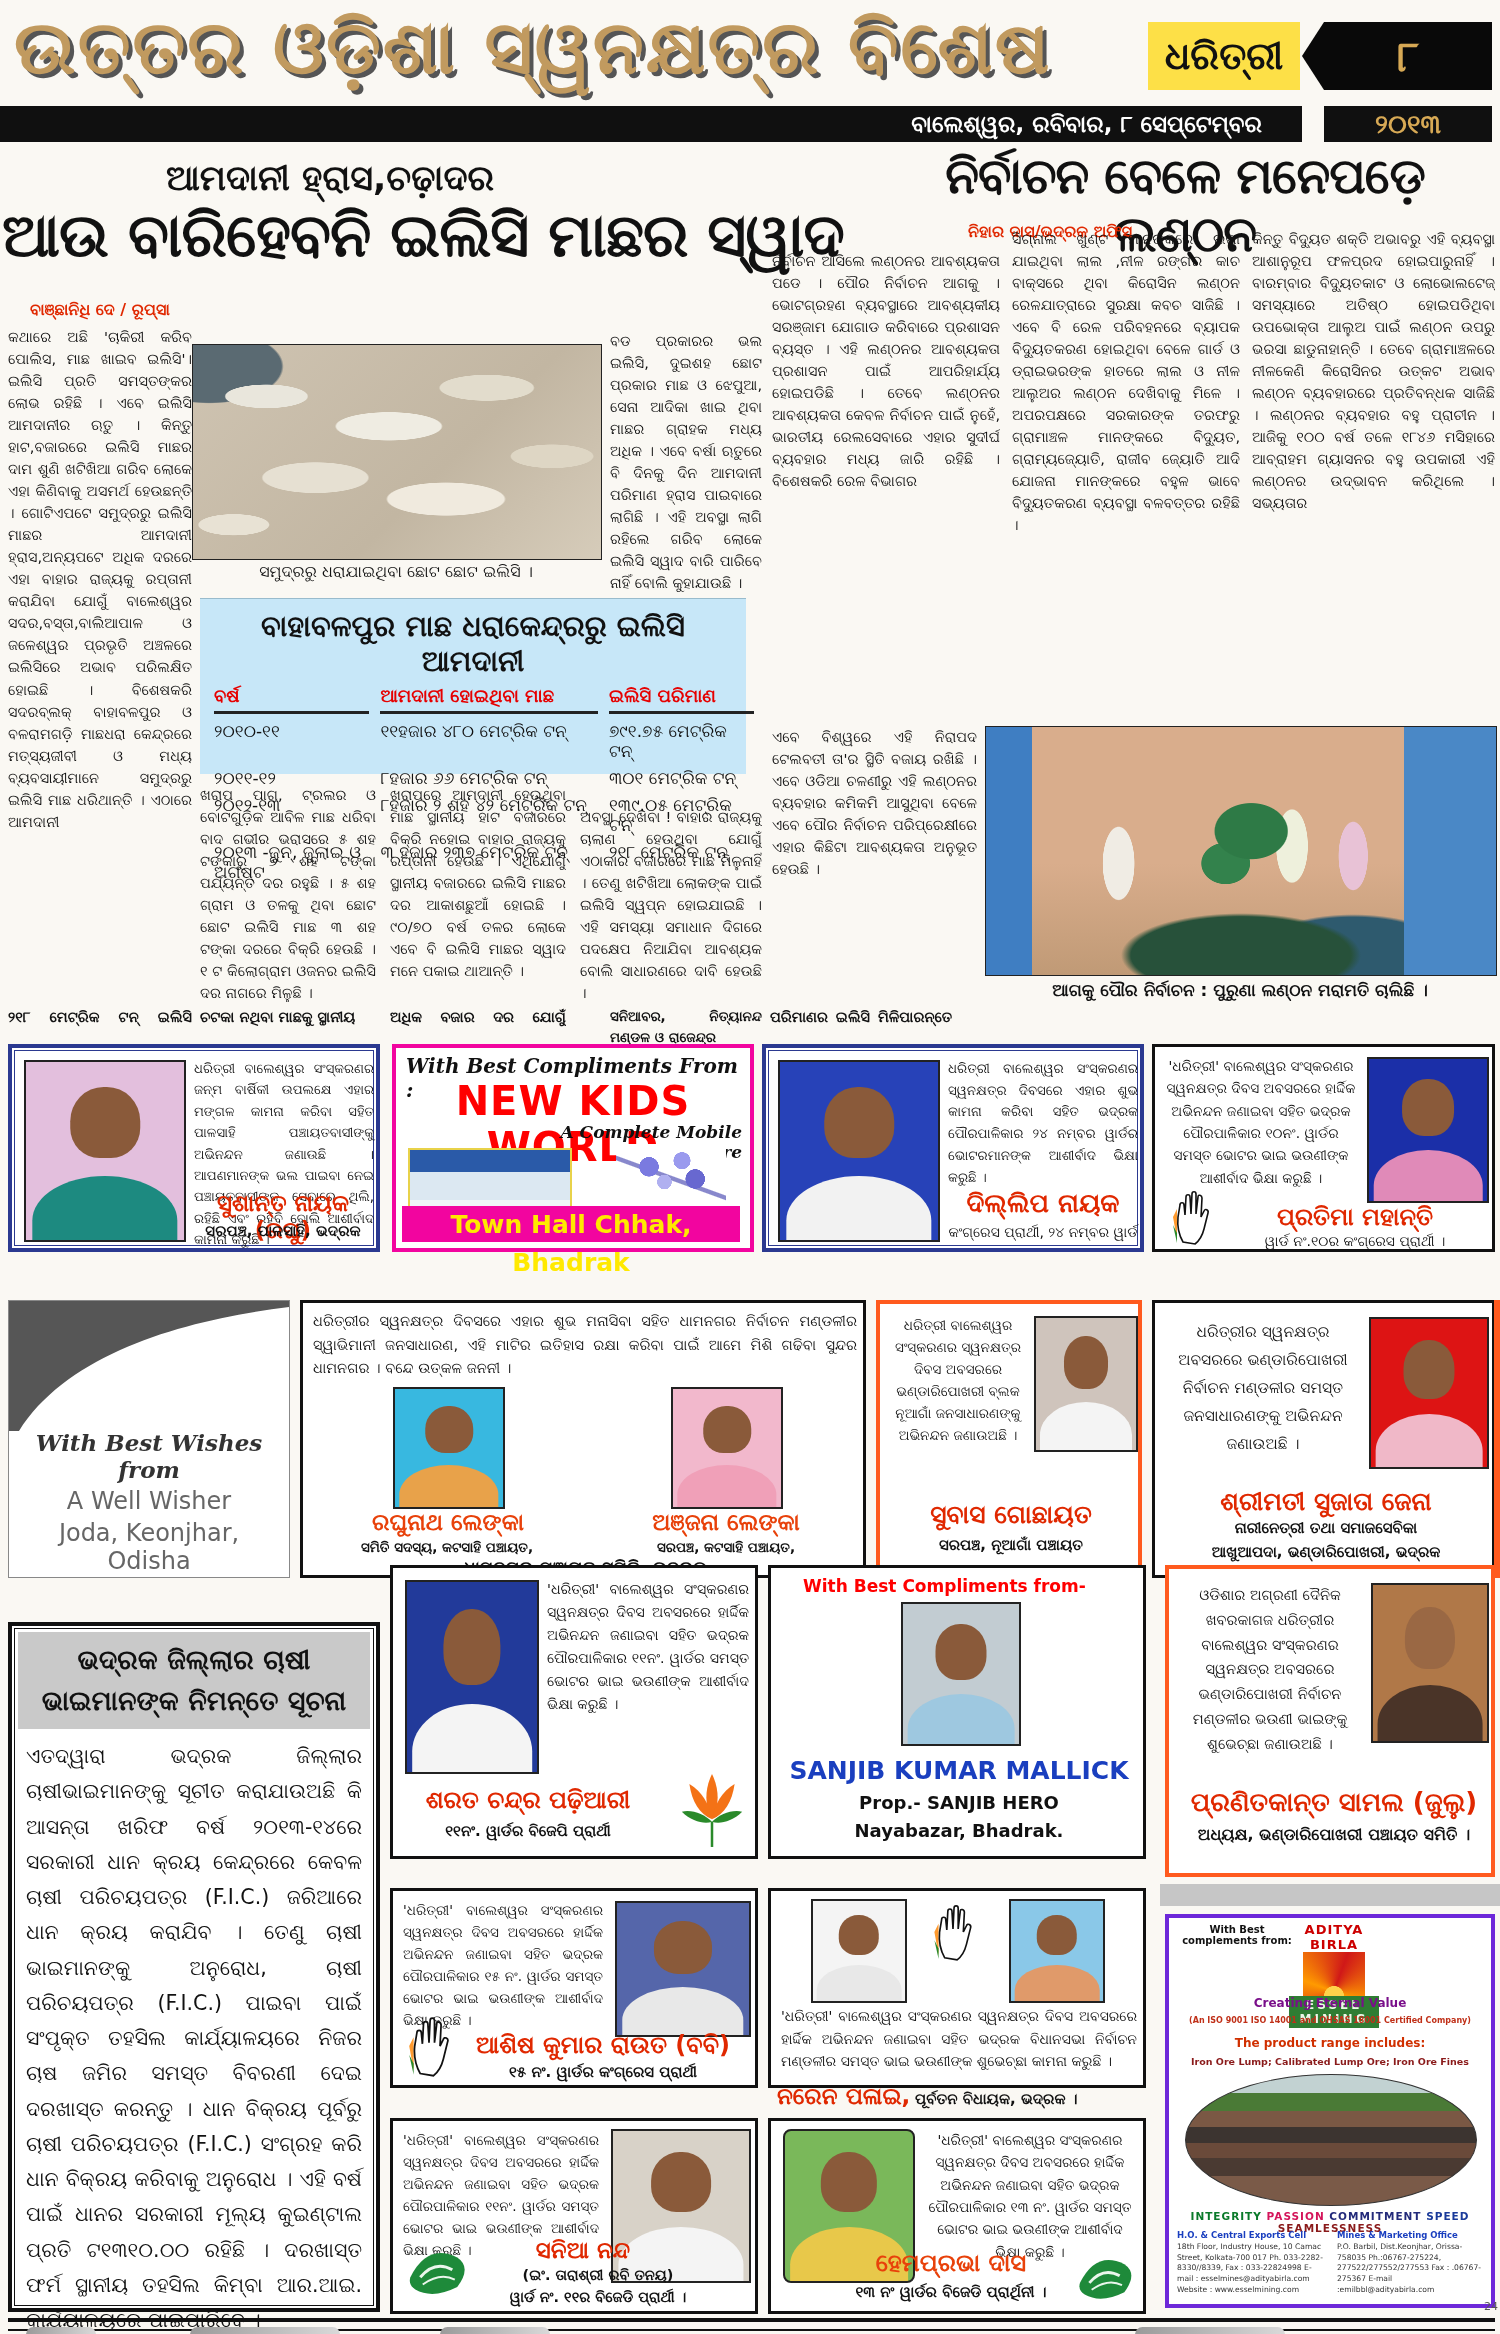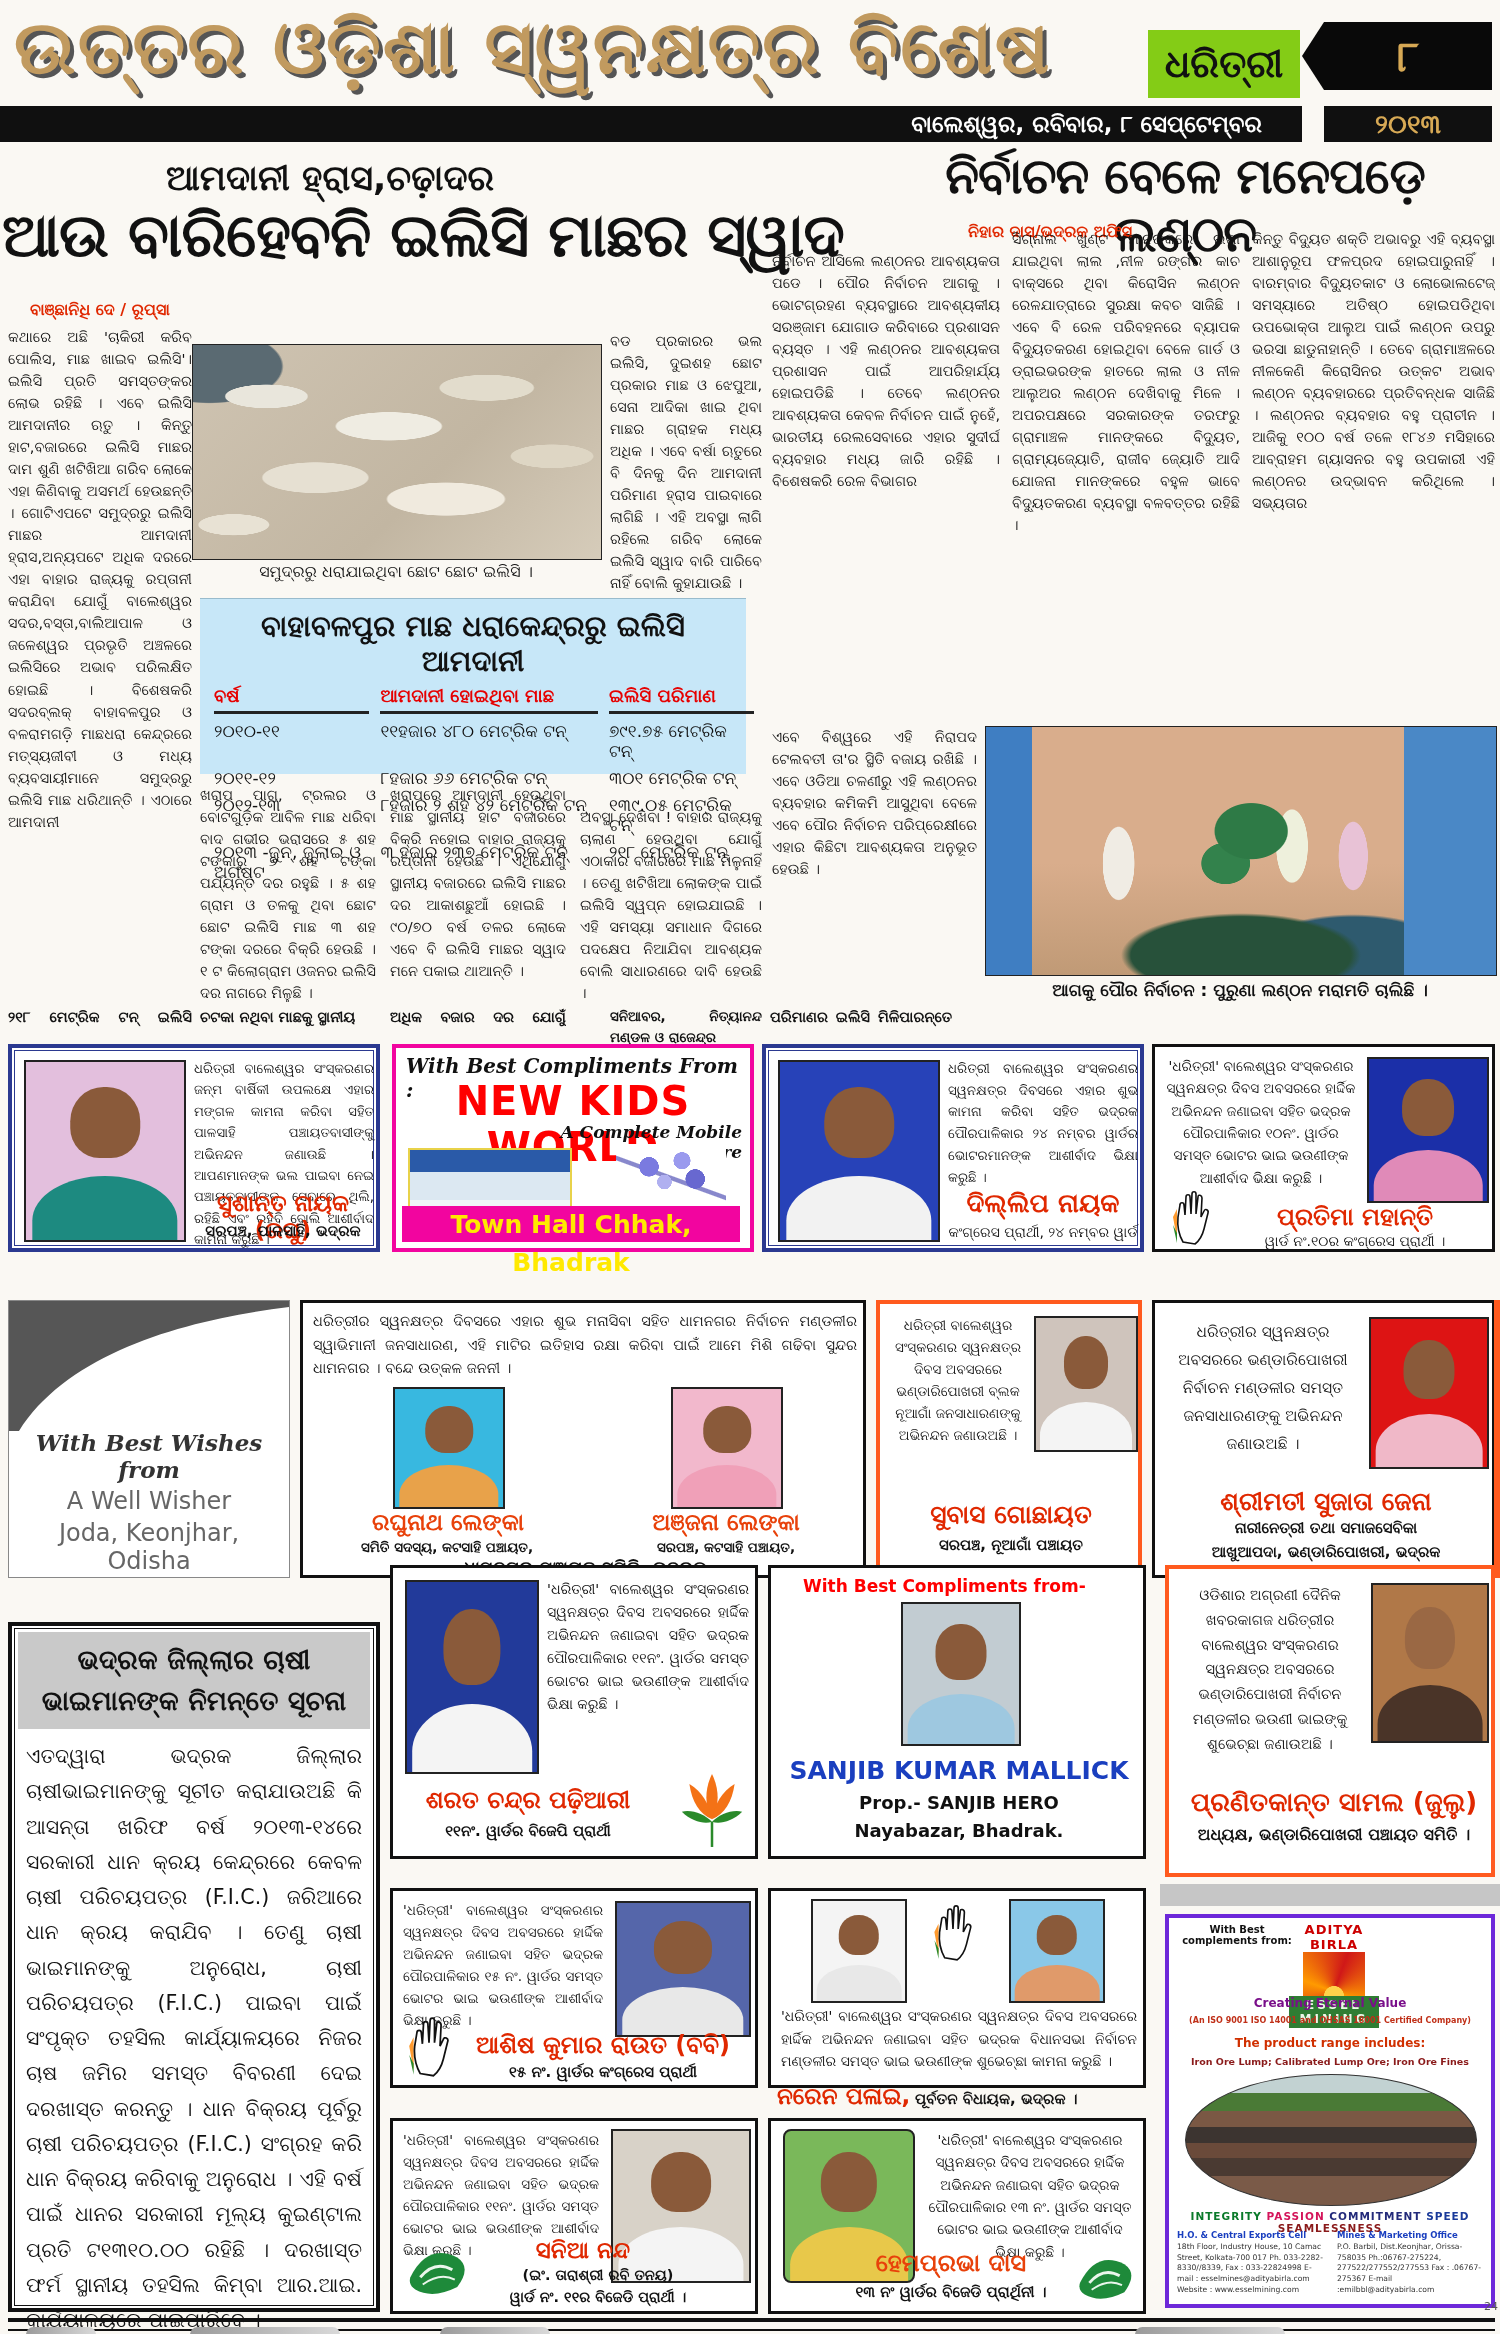--- a/index.html
+++ b/index.html
@@ -6,21 +6,21 @@
   #page{position:relative;width:1500px;height:2334px;background:#faf8f3;overflow:hidden;
         font-family:"DejaVu Sans","Liberation Sans",sans-serif;color:#111;}
   .abs{position:absolute;}
   .odia{text-align:justify;line-height:1.52;overflow:hidden;word-break:break-word;}
   .ctr{text-align:center;}
   .bold{font-weight:bold;}
   .rname{color:#e02800;font-weight:bold;}
   .photo{border:1px solid #222;overflow:hidden;}
   
   #banner{font-size:74px;font-weight:bold;color:#c19a5f;text-shadow:4px 4px 0 #555;letter-spacing:2px;}
-  #paperbox{background:#84cc16;color:#111;font-weight:bold;font-size:38px;display:flex;align-items:center;justify-content:center;margin-top:8px;}
+  #paperbox{background:#fde047;color:#111;font-weight:bold;font-size:38px;display:flex;align-items:center;justify-content:center;}
   #pagenumbox{background:#090909;color:#d7a955;font-weight:bold;font-size:42px;display:flex;align-items:center;justify-content:center;}
   .notch{width:0;height:0;border-top:34px solid transparent;border-bottom:34px solid transparent;border-right:22px solid #090909;}
   #datebar{background:#101010;color:#fff;font-size:23px;font-weight:bold;display:flex;align-items:center;justify-content:flex-end;padding-right:40px;box-sizing:border-box;}
   #yearbox{background:#101010;color:#d7a955;font-size:26px;font-weight:bold;display:flex;align-items:center;justify-content:center;}
   
   #fish-table{background:#c7e7f8;border-top:1px solid #9bc;box-sizing:border-box;padding:10px 14px 6px;}
   #fish-table .t-title{font-size:29px;font-weight:bold;text-align:center;margin-bottom:6px;}
   .t-grid{display:grid;grid-template-columns:30% 42% 28%;column-gap:11px;font-size:17px;}
   .t-head{color:#e60000;font-weight:bold;font-size:18px;border-bottom:3px solid #222;padding-bottom:4px;}
   .t-cell{padding-top:7px;}

